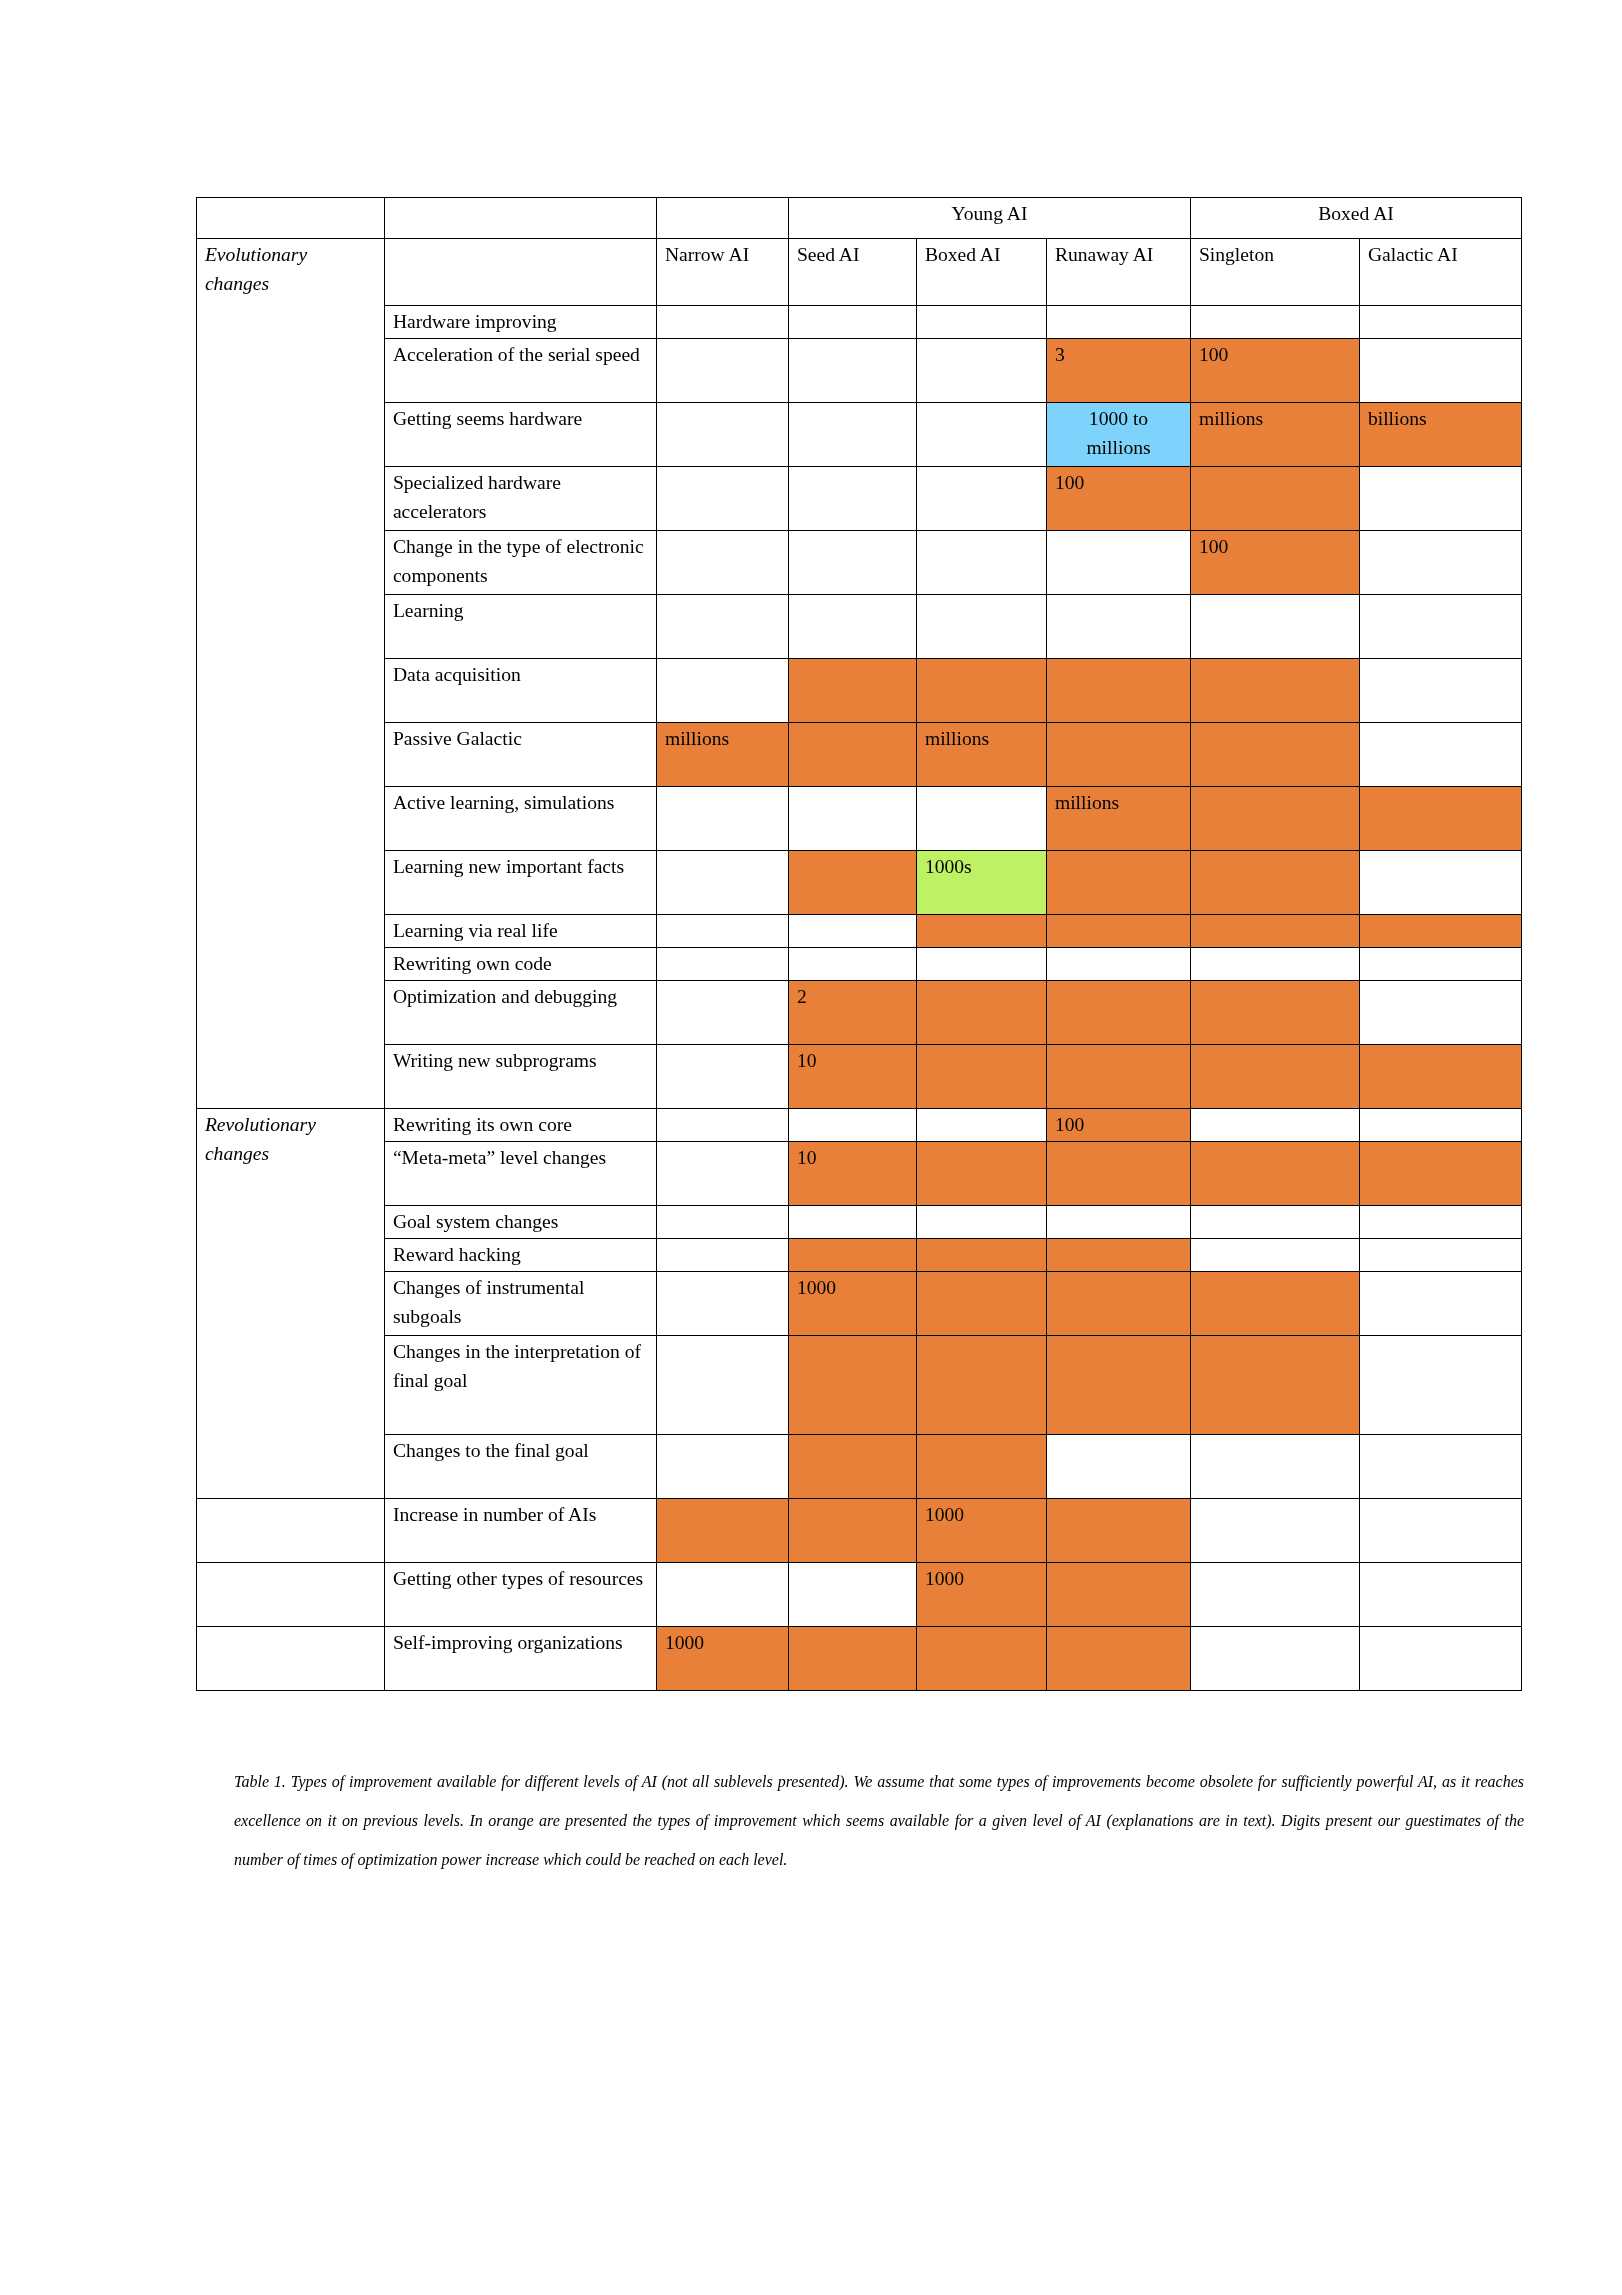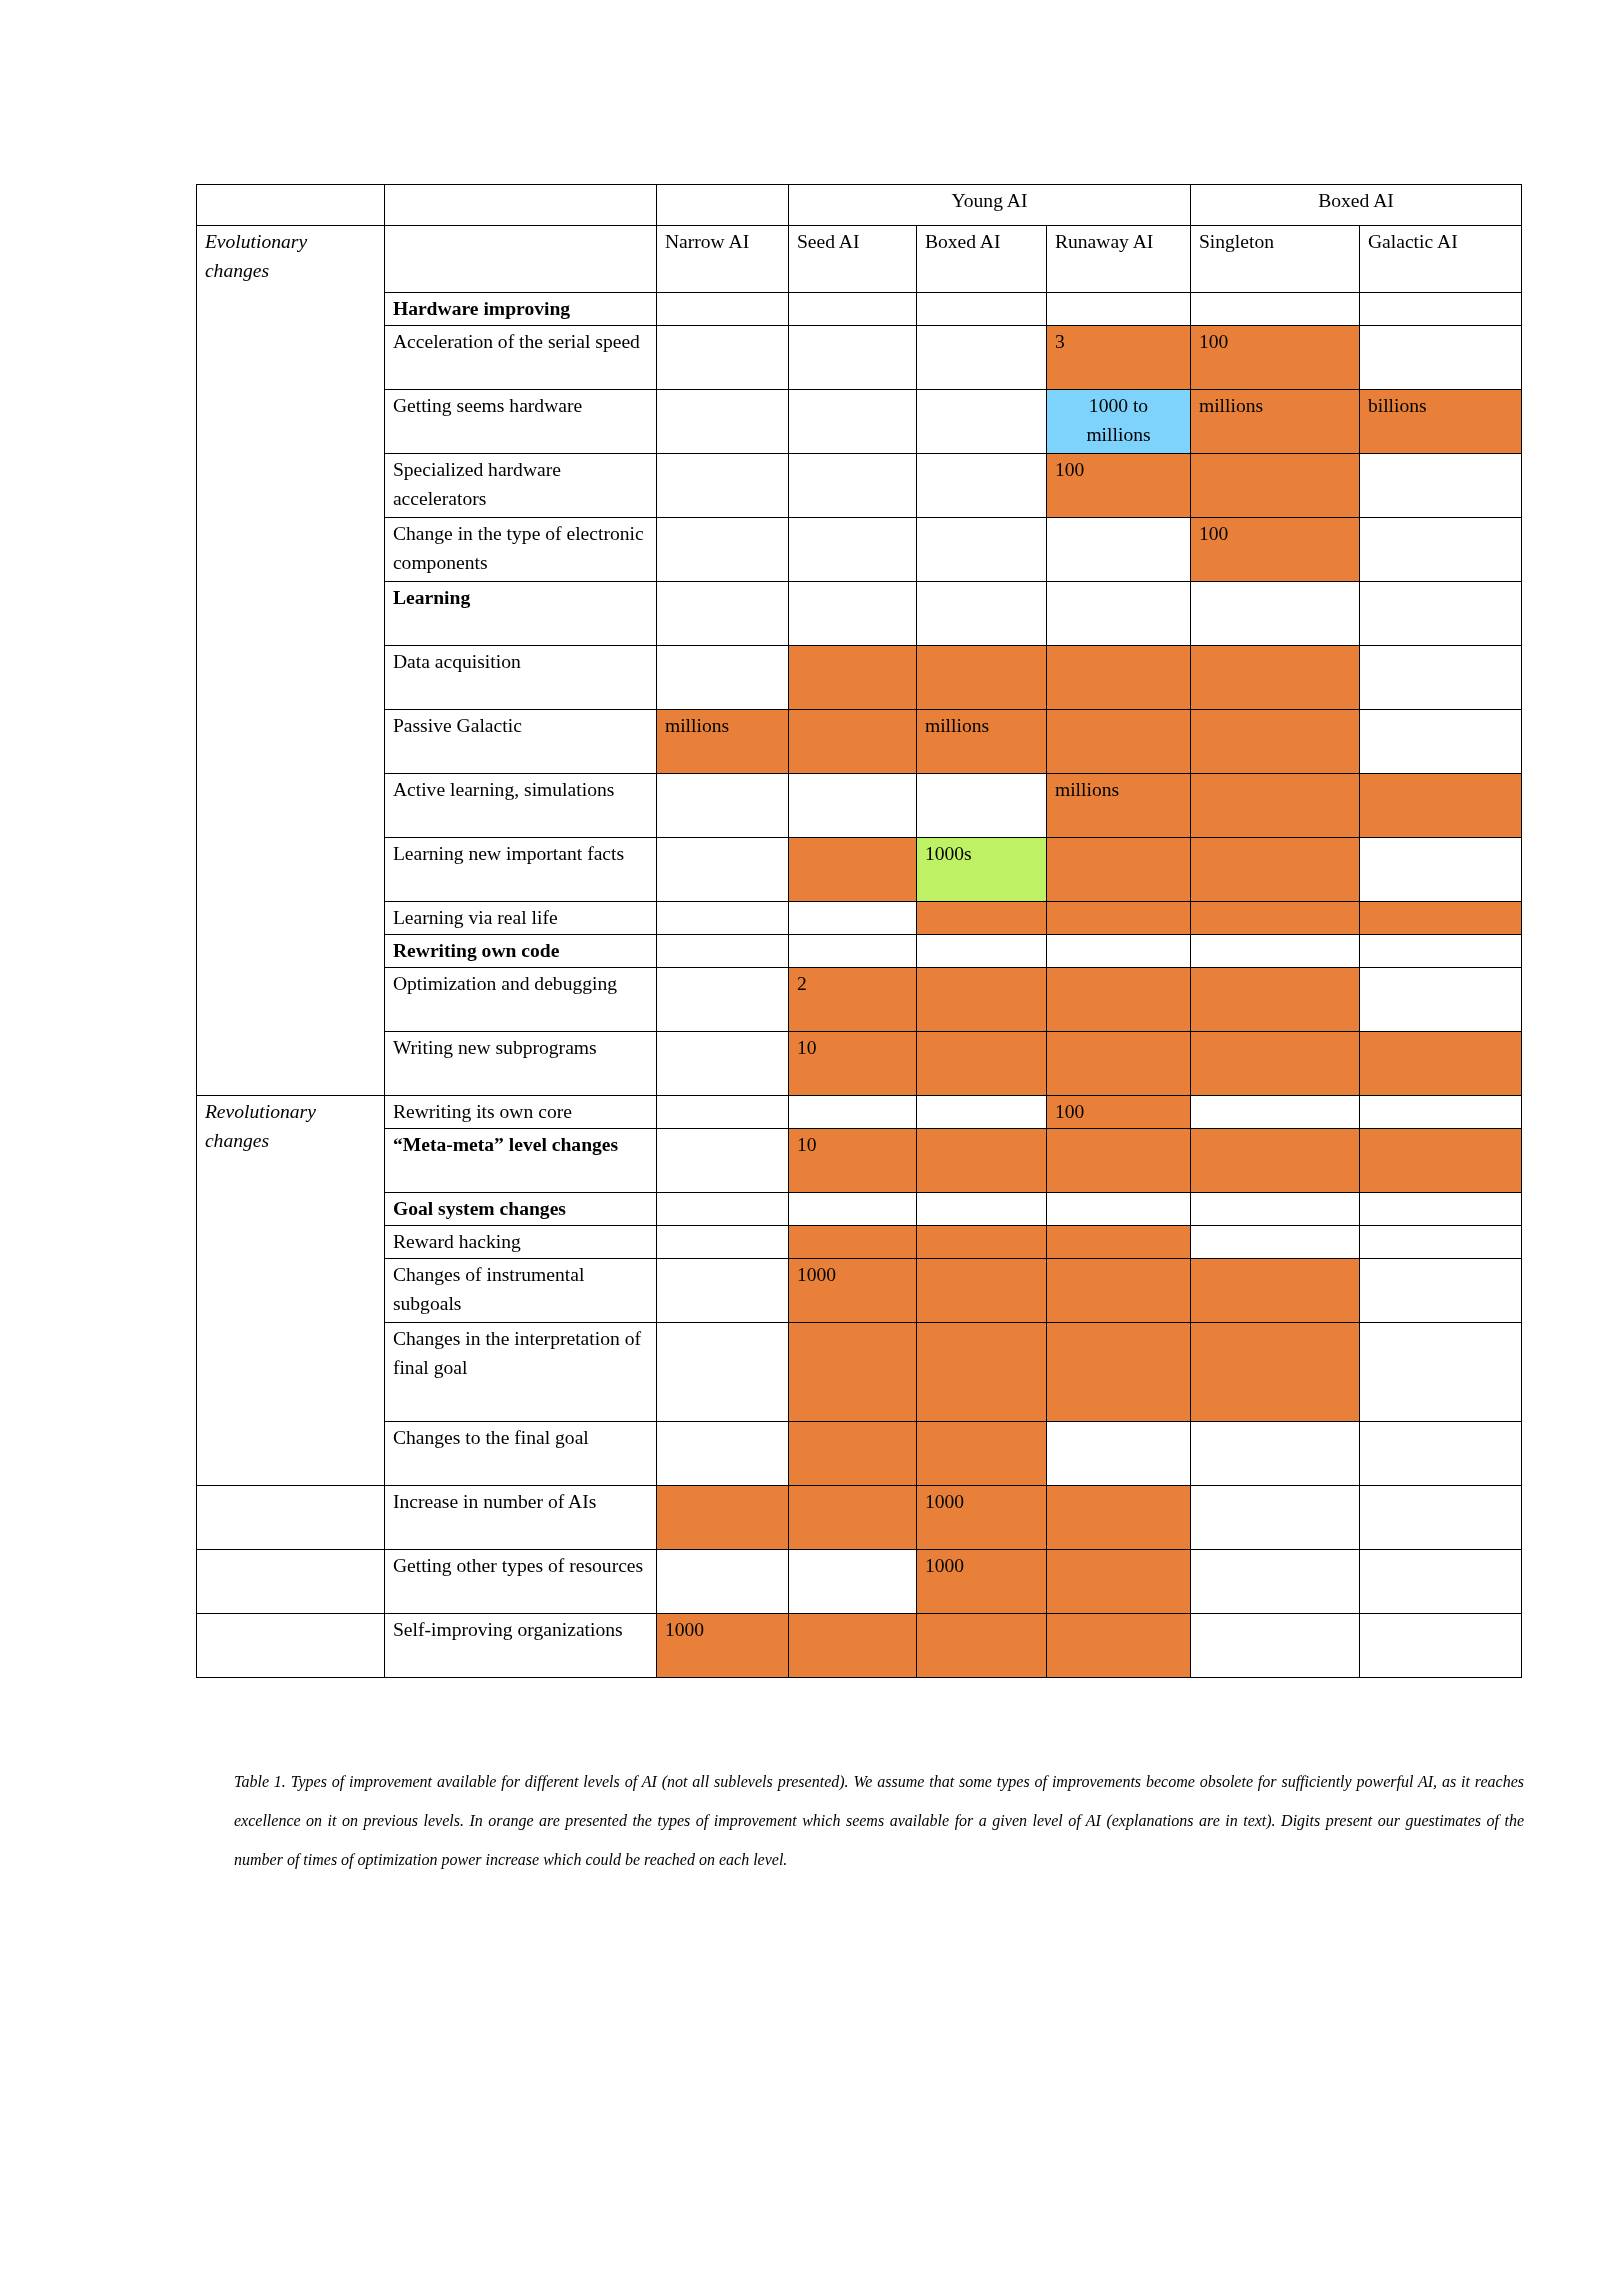--- a/index.html
+++ b/index.html
@@ -9,40 +9,40 @@
     width: 1623px;
     height: 2295px;
     background: #ffffff;
     font-family: "Liberation Serif", "DejaVu Serif", serif;
     color: #000000;
     overflow: hidden;
   }
   table.improvement {
     position: absolute;
     left: 196px;
-    top: 184px;
+    top: 197px;
     border-collapse: collapse;
     table-layout: fixed;
   }
   table.improvement td {
     border: 1.3px solid #000000;
     padding: 1.3px 7.9px 1.3px 7.9px;
     vertical-align: top;
     font-size: 19.6px;
     line-height: 29px;
     overflow: hidden;
   }
   tr.hr1 { height: 41px; }
   tr.hr2 { height: 67px; }
   tr.r1 { height: 33px; }
   tr.r2 { height: 64px; }
   tr.r3 { height: 99px; }
   td.ghead { text-align: center; font-size: 21.6px; }
   td.grp { vertical-align: top; font-style: italic; }
-  td.b { font-weight: bold; }
+  td.b { font-weight: normal; }
   .caption {
     position: absolute;
     left: 234px;
     top: 1746px;
     width: 1290px;
     font-style: italic;
     font-size: 16px;
     line-height: 39px;
     text-align: justify;
   }

